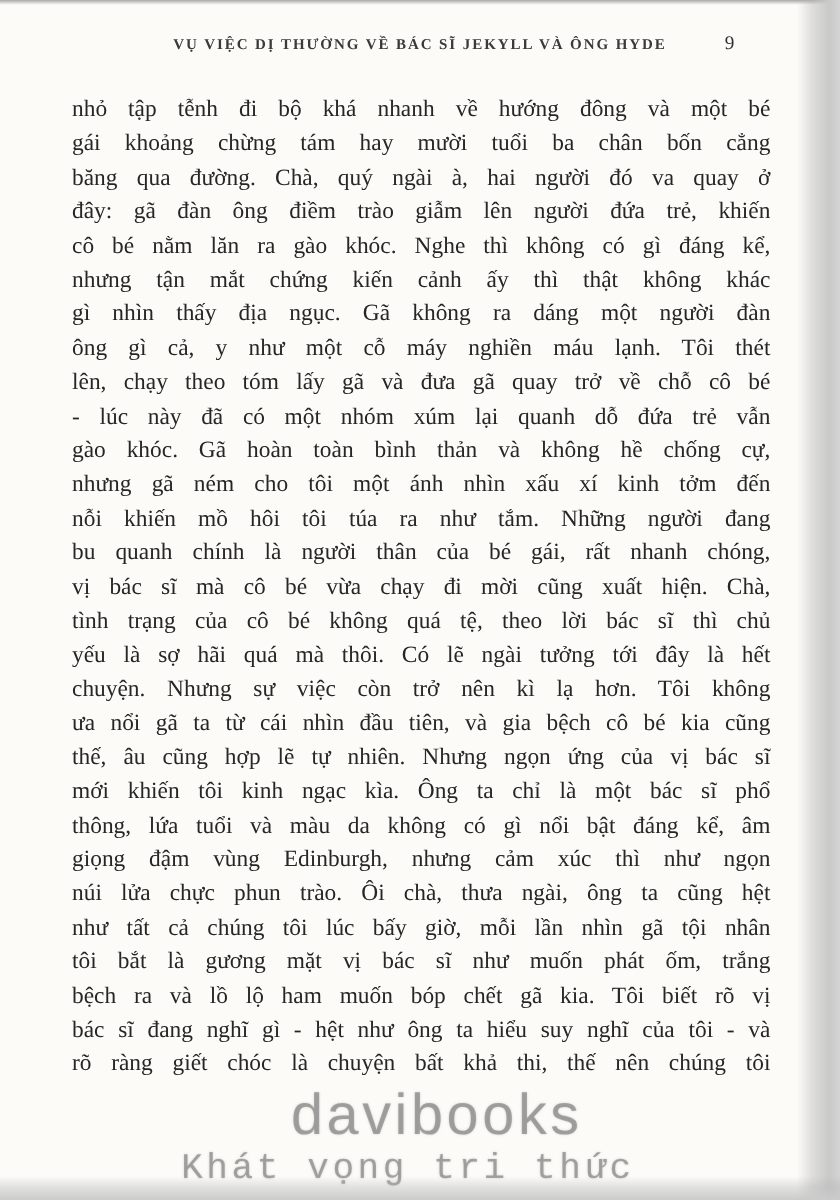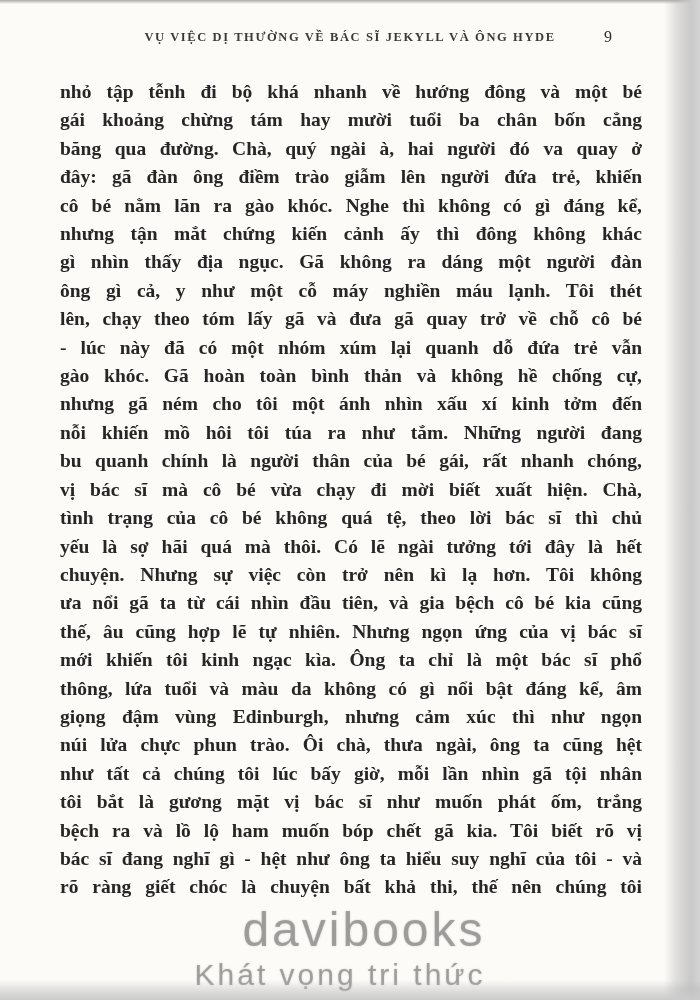--- a/index.html
+++ b/index.html
@@ -34,21 +34,20 @@
   }
   .page-number {
     position: absolute;
     top: -2px;
     right: 28px;
     font-size: 16px;
     color: #2e2e2e;
   }
   .body-text {
     margin: 26px 58px 0 60px;
-    font-weight: bold;
   }
   .text-line {
     font-size: 19.5px;
     line-height: 28.4px;
     color: #262626;
     text-align: justify;
     text-align-last: justify;
   }
   .watermark {
     position: absolute;
@@ -61,21 +60,21 @@
     text-shadow: 0 0 2px rgba(122, 122, 122, 0.35);
   }
   .wm-logo {
     font-family: Liberation Sans, sans-serif;
     font-size: 48px;
     letter-spacing: 3px;
     line-height: 1.0;
     margin-left: 48px;
   }
   .wm-slogan {
-    font-family: Liberation Sans, sans-serif;
+    font-family: Liberation Mono, monospace;
     font-size: 30px;
     letter-spacing: 3px;
     margin-top: 4px;
   }
   .edge-top {
     position: absolute;
     top: 0; left: 0; right: 0;
     height: 4px;
     background: linear-gradient(to bottom, #a8a8a8 0%, rgba(255,255,255,0) 100%);
   }
@@ -108,30 +107,30 @@
     <div class="header-title">VỤ VIỆC DỊ THƯỜNG VỀ BÁC SĨ JEKYLL VÀ ÔNG HYDE</div>
     <div class="page-number">9</div>
   </div>
 
   <div class="body-text">
       <div class="text-line">nhỏ tập tễnh đi bộ khá nhanh về hướng đông và một bé</div>
       <div class="text-line">gái khoảng chừng tám hay mười tuổi ba chân bốn cẳng</div>
       <div class="text-line">băng qua đường. Chà, quý ngài à, hai người đó va quay ở</div>
       <div class="text-line">đây: gã đàn ông điềm trào giẫm lên người đứa trẻ, khiến</div>
       <div class="text-line">cô bé nằm lăn ra gào khóc. Nghe thì không có gì đáng kể,</div>
-      <div class="text-line">nhưng tận mắt chứng kiến cảnh ấy thì đông không khác</div>
+      <div class="text-line">nhưng tận mắt chứng kiến cảnh ấy thì thật không khác</div>
       <div class="text-line">gì nhìn thấy địa ngục. Gã không ra dáng một người đàn</div>
       <div class="text-line">ông gì cả, y như một cỗ máy nghiền máu lạnh. Tôi thét</div>
       <div class="text-line">lên, chạy theo tóm lấy gã và đưa gã quay trở về chỗ cô bé</div>
       <div class="text-line">- lúc này đã có một nhóm xúm lại quanh dỗ đứa trẻ vẫn</div>
       <div class="text-line">gào khóc. Gã hoàn toàn bình thản và không hề chống cự,</div>
       <div class="text-line">nhưng gã ném cho tôi một ánh nhìn xấu xí kinh tởm đến</div>
       <div class="text-line">nỗi khiến mồ hôi tôi túa ra như tắm. Những người đang</div>
       <div class="text-line">bu quanh chính là người thân của bé gái, rất nhanh chóng,</div>
-      <div class="text-line">vị bác sĩ mà cô bé vừa chạy đi mời biết xuất hiện. Chà,</div>
+      <div class="text-line">vị bác sĩ mà cô bé vừa chạy đi mời cũng xuất hiện. Chà,</div>
       <div class="text-line">tình trạng của cô bé không quá tệ, theo lời bác sĩ thì chủ</div>
       <div class="text-line">yếu là sợ hãi quá mà thôi. Có lẽ ngài tưởng tới đây là hết</div>
       <div class="text-line">chuyện. Nhưng sự việc còn trở nên kì lạ hơn. Tôi không</div>
       <div class="text-line">ưa nổi gã ta từ cái nhìn đầu tiên, và gia bệch cô bé kia cũng</div>
       <div class="text-line">thế, âu cũng hợp lẽ tự nhiên. Nhưng ngọn ứng của vị bác sĩ</div>
       <div class="text-line">mới khiến tôi kinh ngạc kìa. Ông ta chỉ là một bác sĩ phổ</div>
       <div class="text-line">thông, lứa tuổi và màu da không có gì nổi bật đáng kể, âm</div>
       <div class="text-line">giọng đậm vùng Edinburgh, nhưng cảm xúc thì như ngọn</div>
       <div class="text-line">núi lửa chực phun trào. Ôi chà, thưa ngài, ông ta cũng hệt</div>
       <div class="text-line">như tất cả chúng tôi lúc bấy giờ, mỗi lần nhìn gã tội nhân</div>

